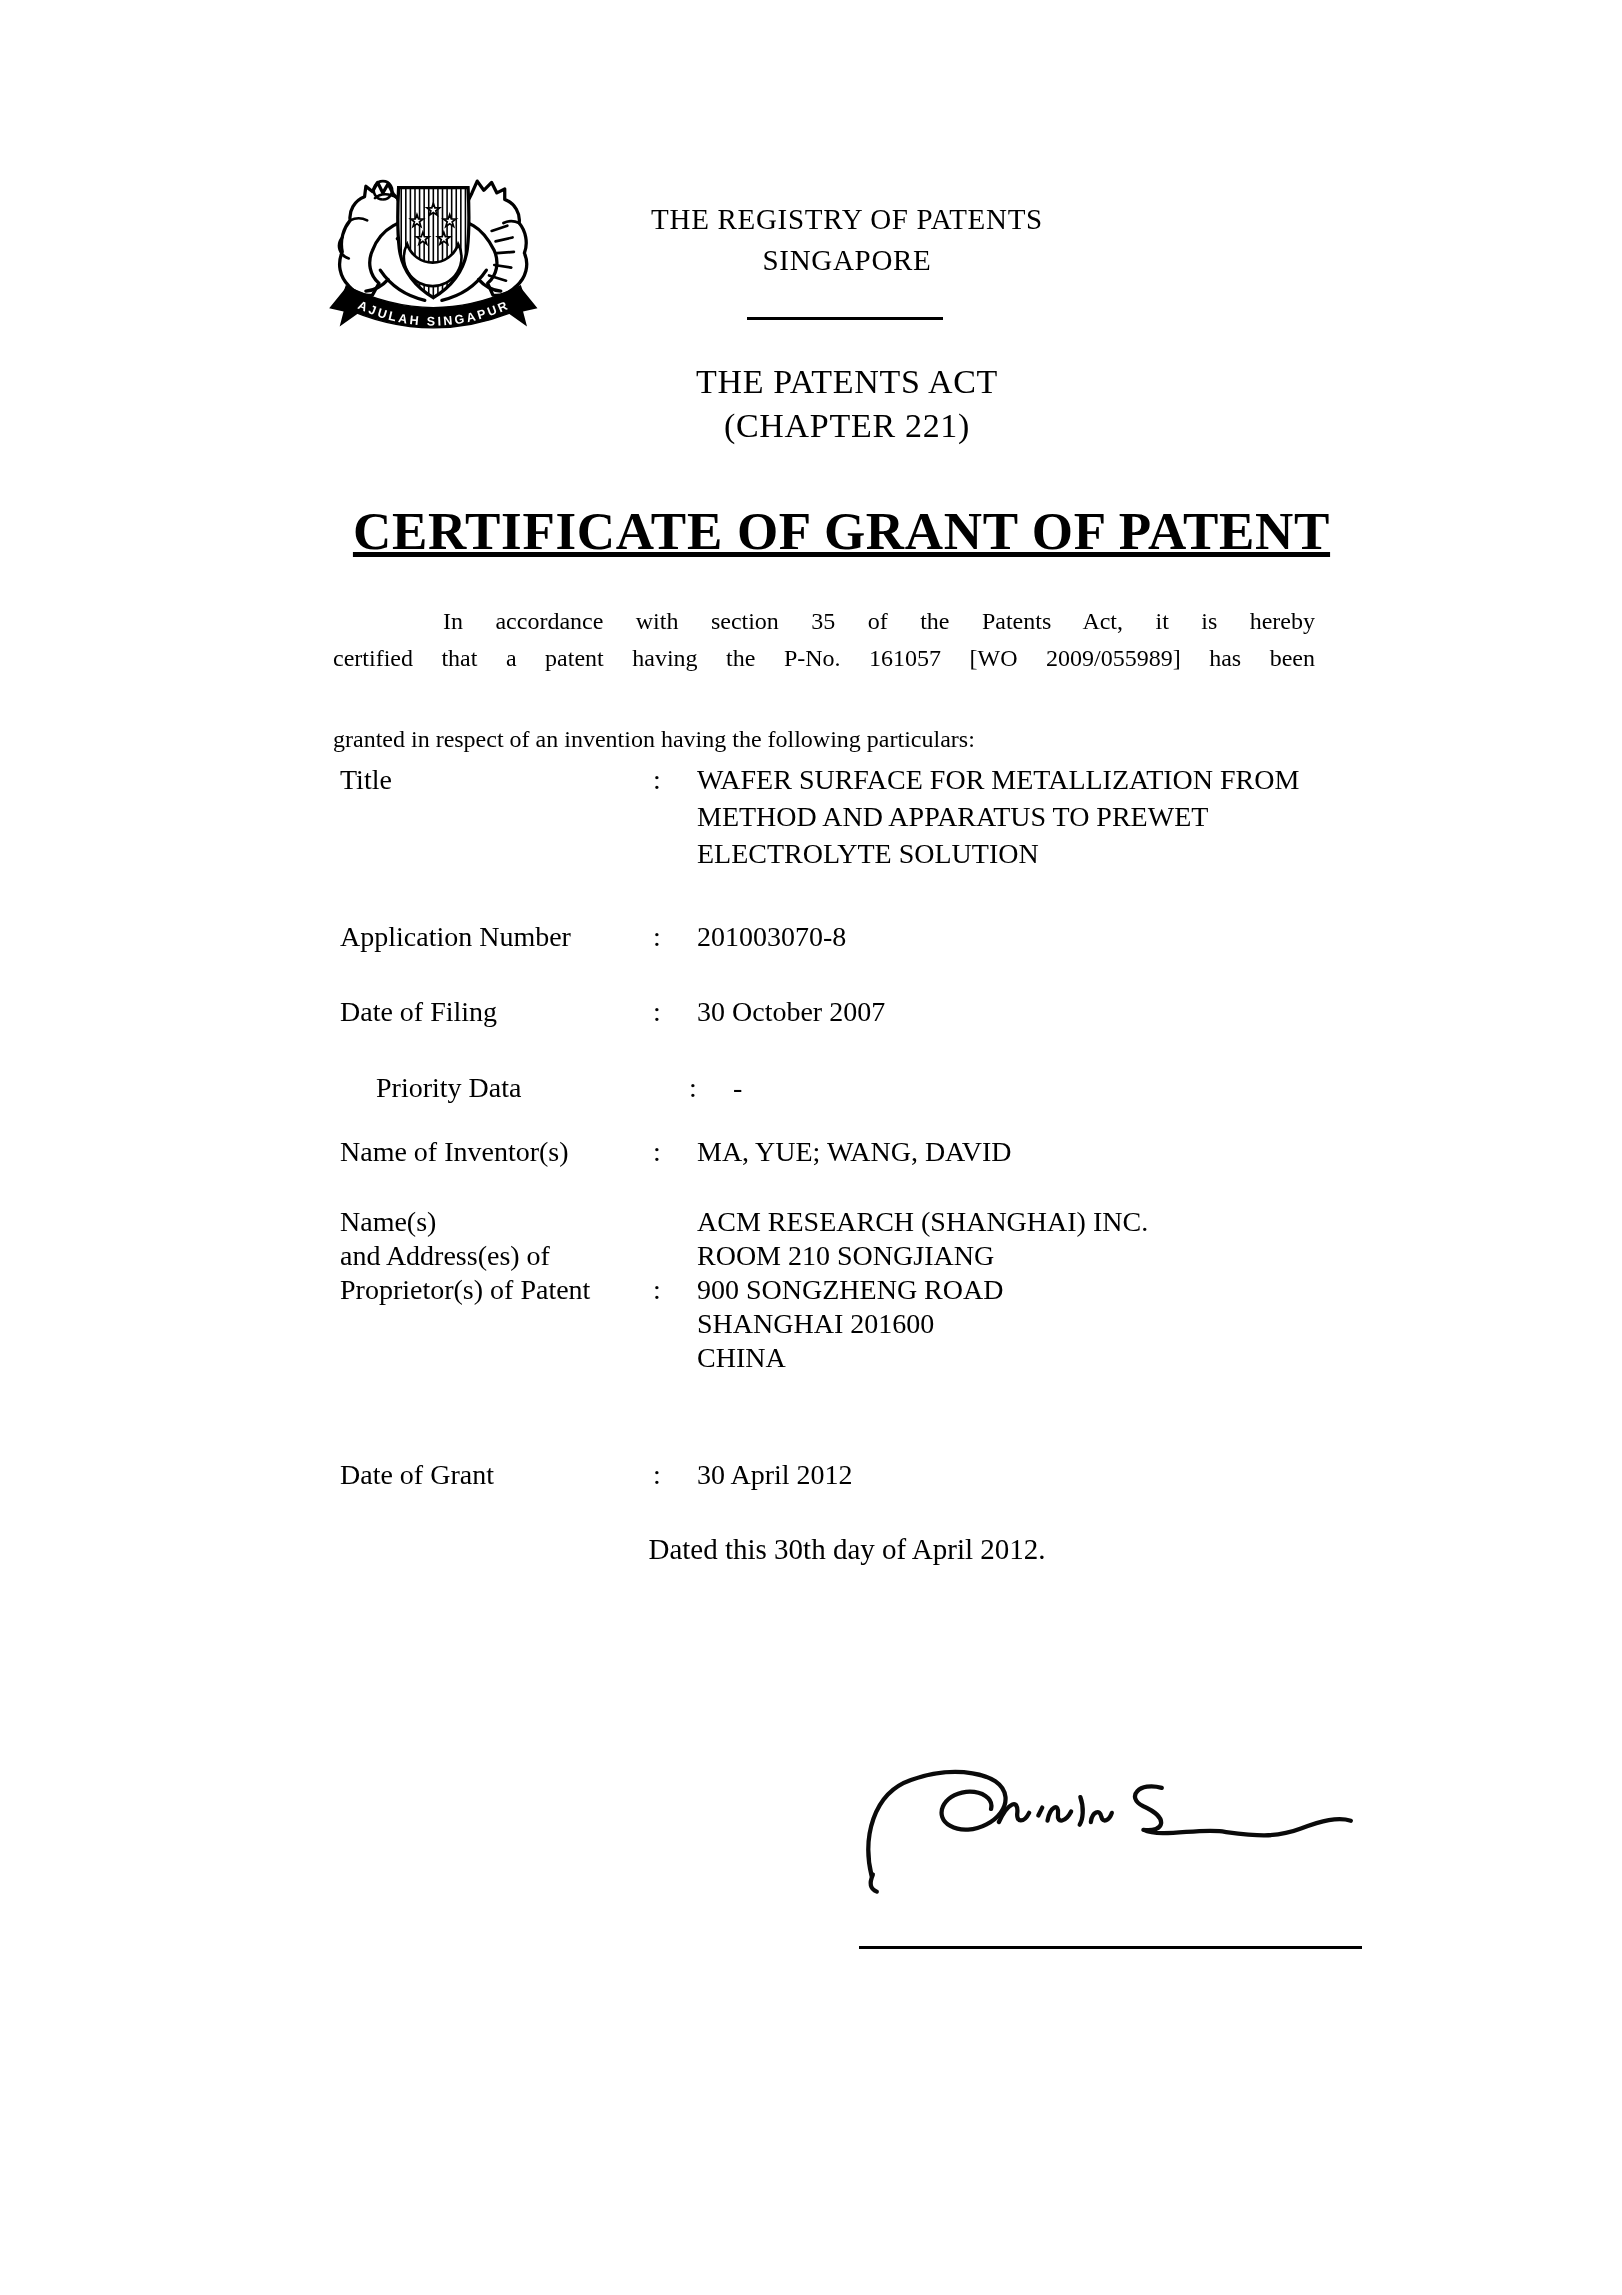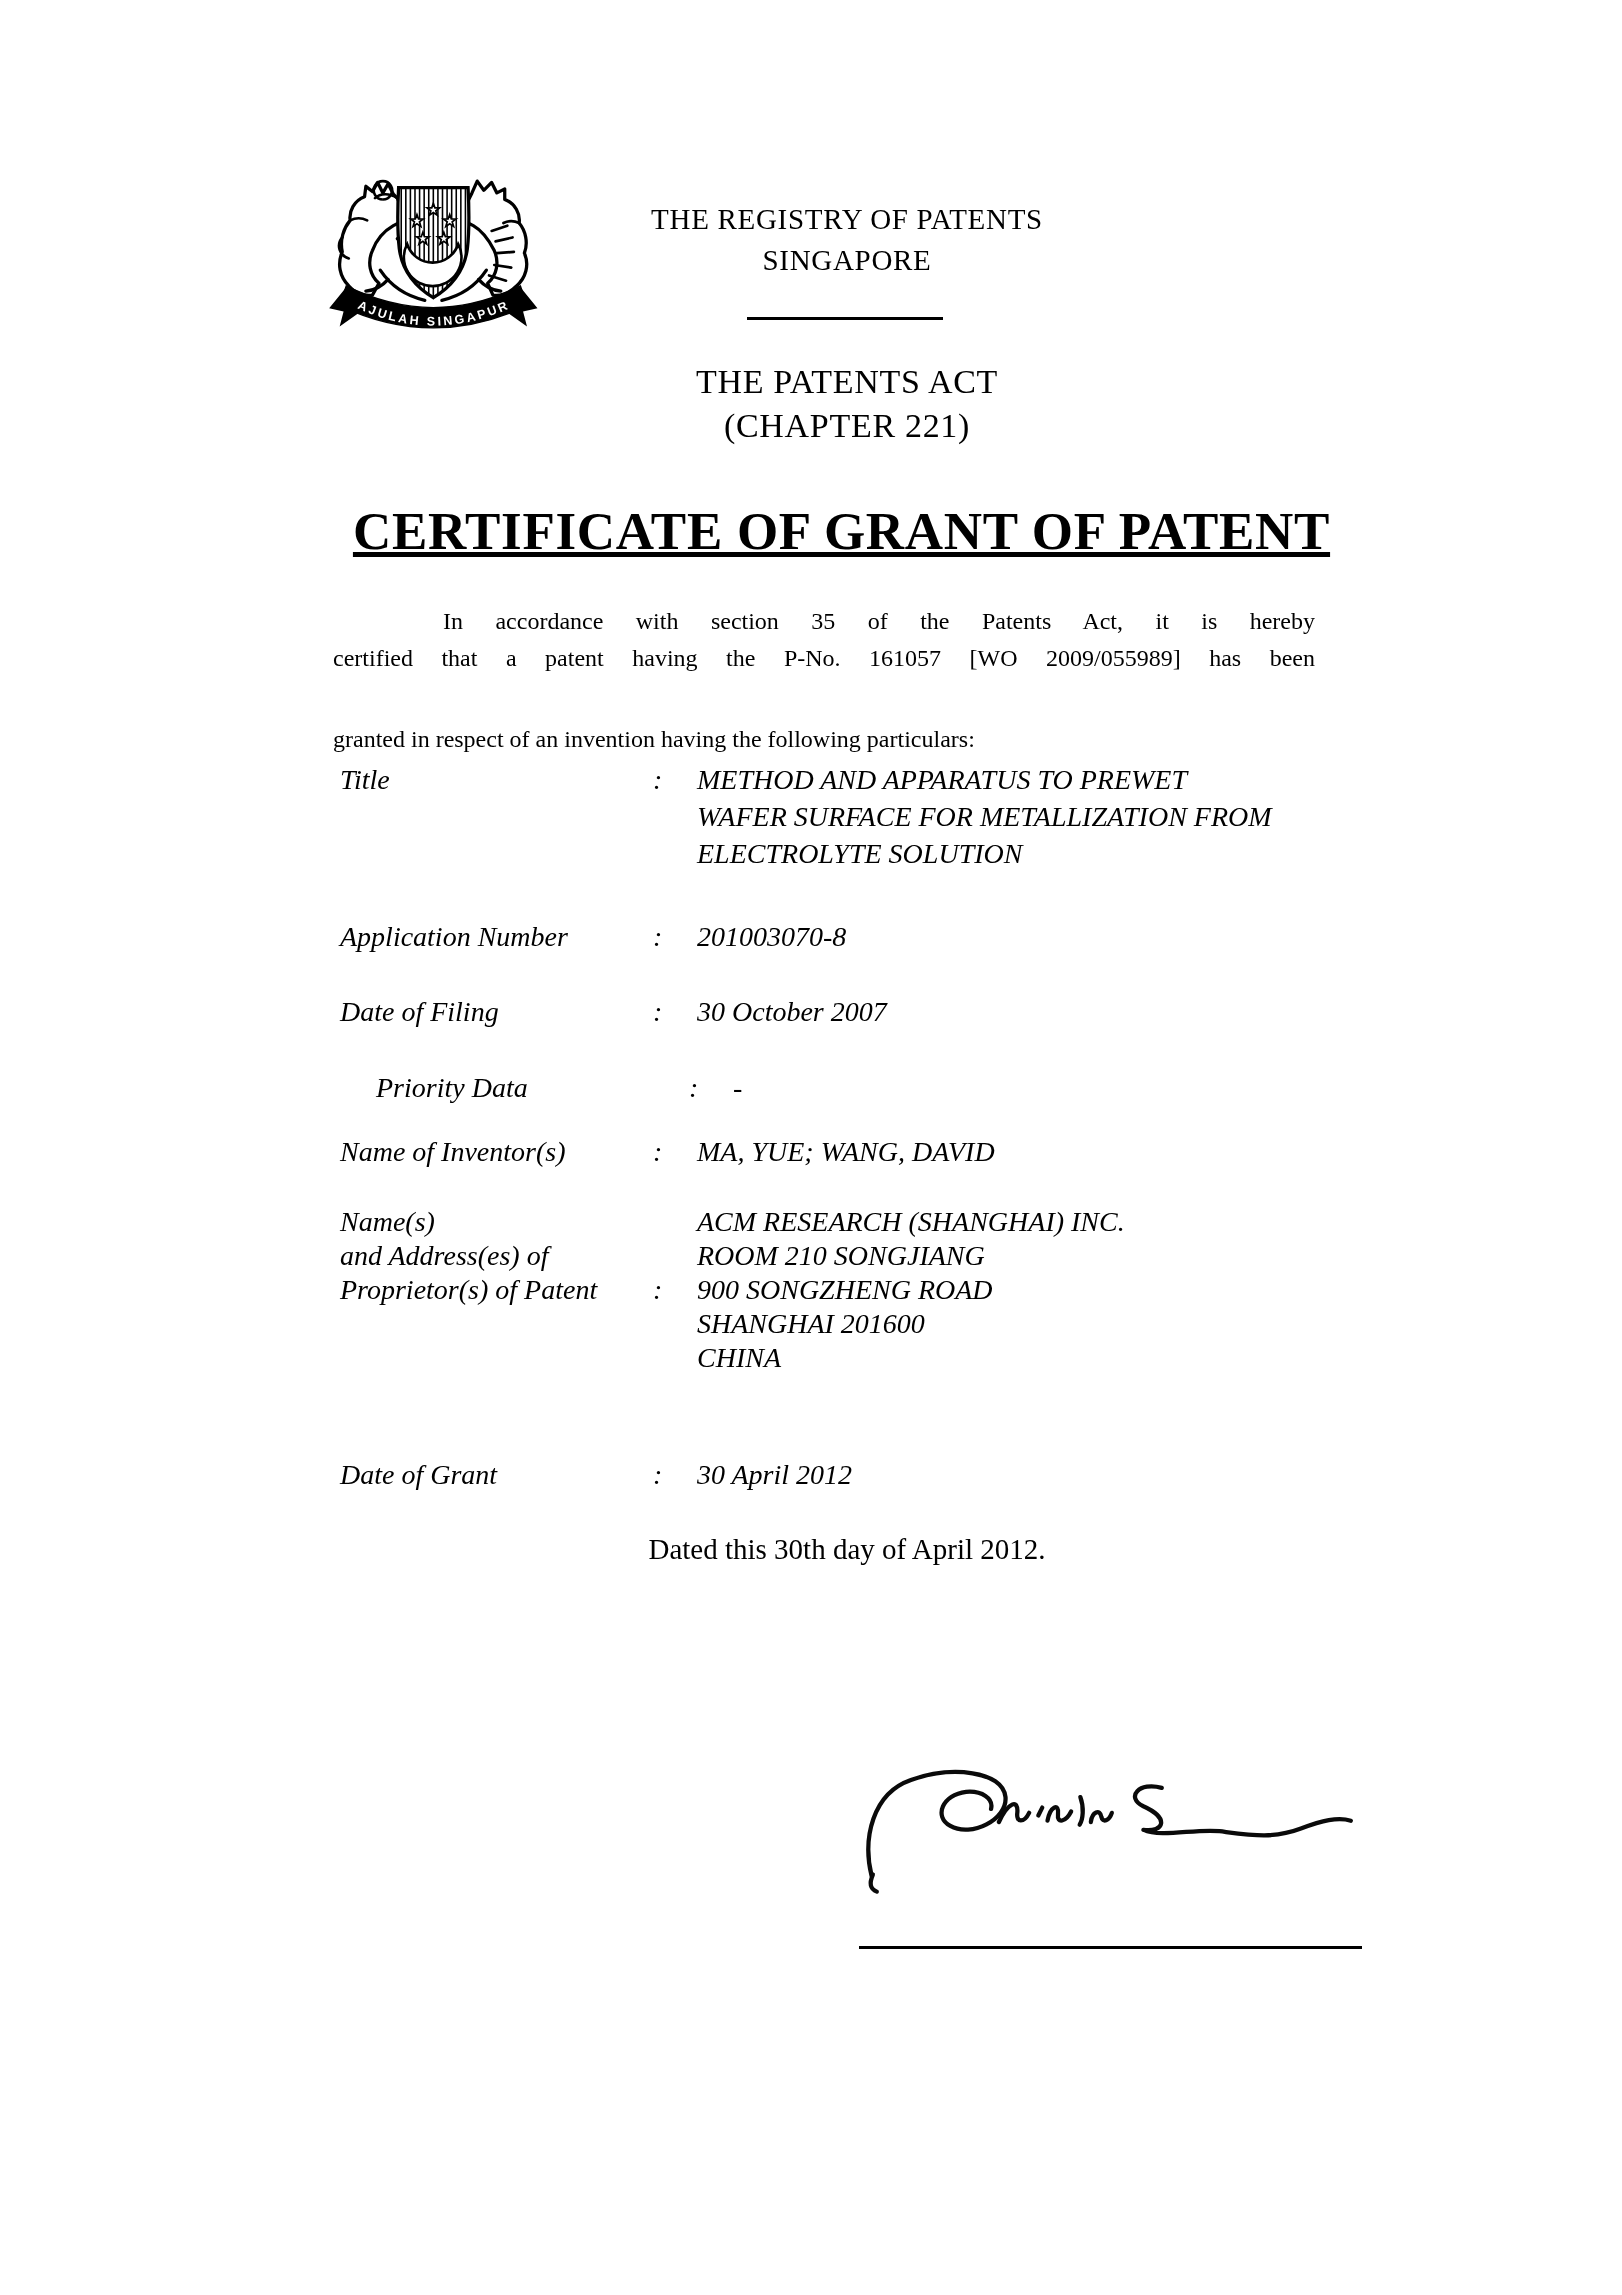--- a/index.html
+++ b/index.html
@@ -15,21 +15,21 @@
   .act{top:360px;font-size:34px;line-height:44px;letter-spacing:0.7px;}
   .doc-title{top:508px;font-size:53px;font-weight:bold;letter-spacing:0.7px;line-height:46px;left:60px;text-decoration:underline;}
   
   .intro{position:absolute;left:333px;top:603px;width:982px;font-size:24px;line-height:37px;}
   .intro-line{text-align:justify;text-align-last:justify;}
   .intro-line.first{text-indent:110px;}
   .intro-line.last{text-align:left;text-align-last:left;margin-top:44px;}
   
   .details{position:absolute;left:340px;top:0;width:1038px;height:2295px;}
   .detail-row{position:absolute;left:0;width:1038px;display:grid;grid-template-columns:313px 44px auto;
-              font-size:28px;font-style:italic;}
+              font-size:28px;}
   .detail-row .dline{line-height:37px;}
   .detail-row:nth-of-type(1){top:761px;}
   .detail-row:nth-of-type(2){top:918px;}
   .detail-row:nth-of-type(3){top:993px;}
   .detail-row:nth-of-type(4){top:1069px;margin-left:36px;}
   .detail-row:nth-of-type(5){top:1133px;}
   .detail-row:nth-of-type(6){top:1205px;}
   .detail-row:nth-of-type(6) .dline{line-height:34px;}
   .detail-row:nth-of-type(7){top:1456px;}
   
@@ -138,22 +138,22 @@
 
   <div class="details">
       <div class="detail-row">
         <div class="cell">
           <div class="dline">Title</div>
         </div>
         <div class="cell">
           <div class="dline">:</div>
         </div>
         <div class="cell">
+          <div class="dline">WAFER SURFACE FOR METALLIZATION FROM</div>
           <div class="dline">METHOD AND APPARATUS TO PREWET</div>
-          <div class="dline">WAFER SURFACE FOR METALLIZATION FROM</div>
           <div class="dline">ELECTROLYTE SOLUTION</div>
         </div>
       </div>
       <div class="detail-row">
         <div class="cell">
           <div class="dline">Application Number</div>
         </div>
         <div class="cell">
           <div class="dline">:</div>
         </div>

